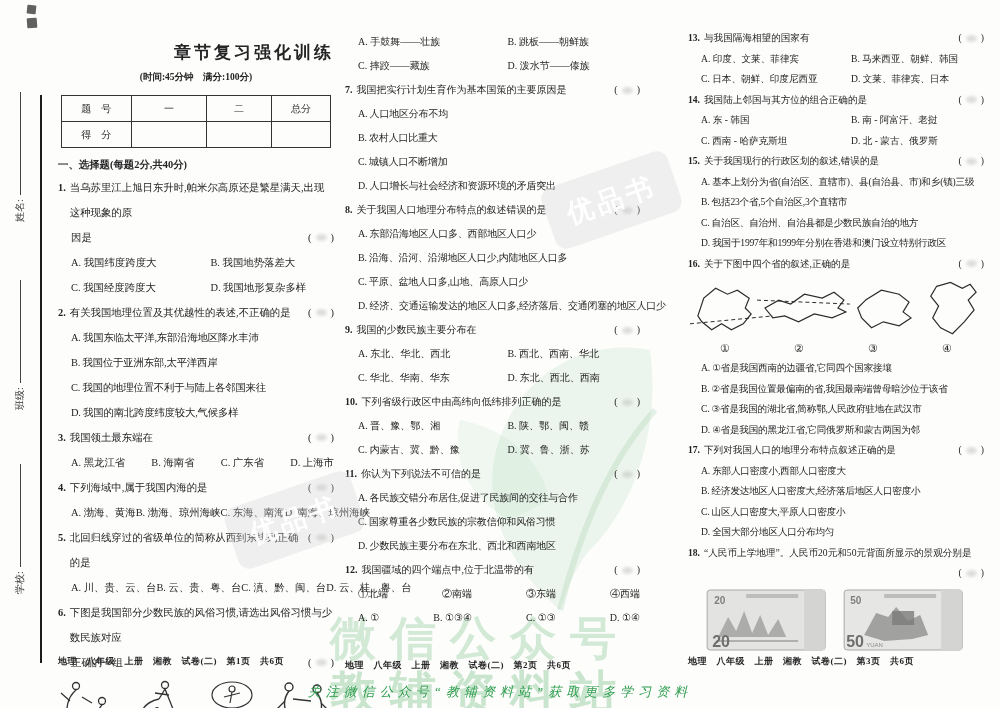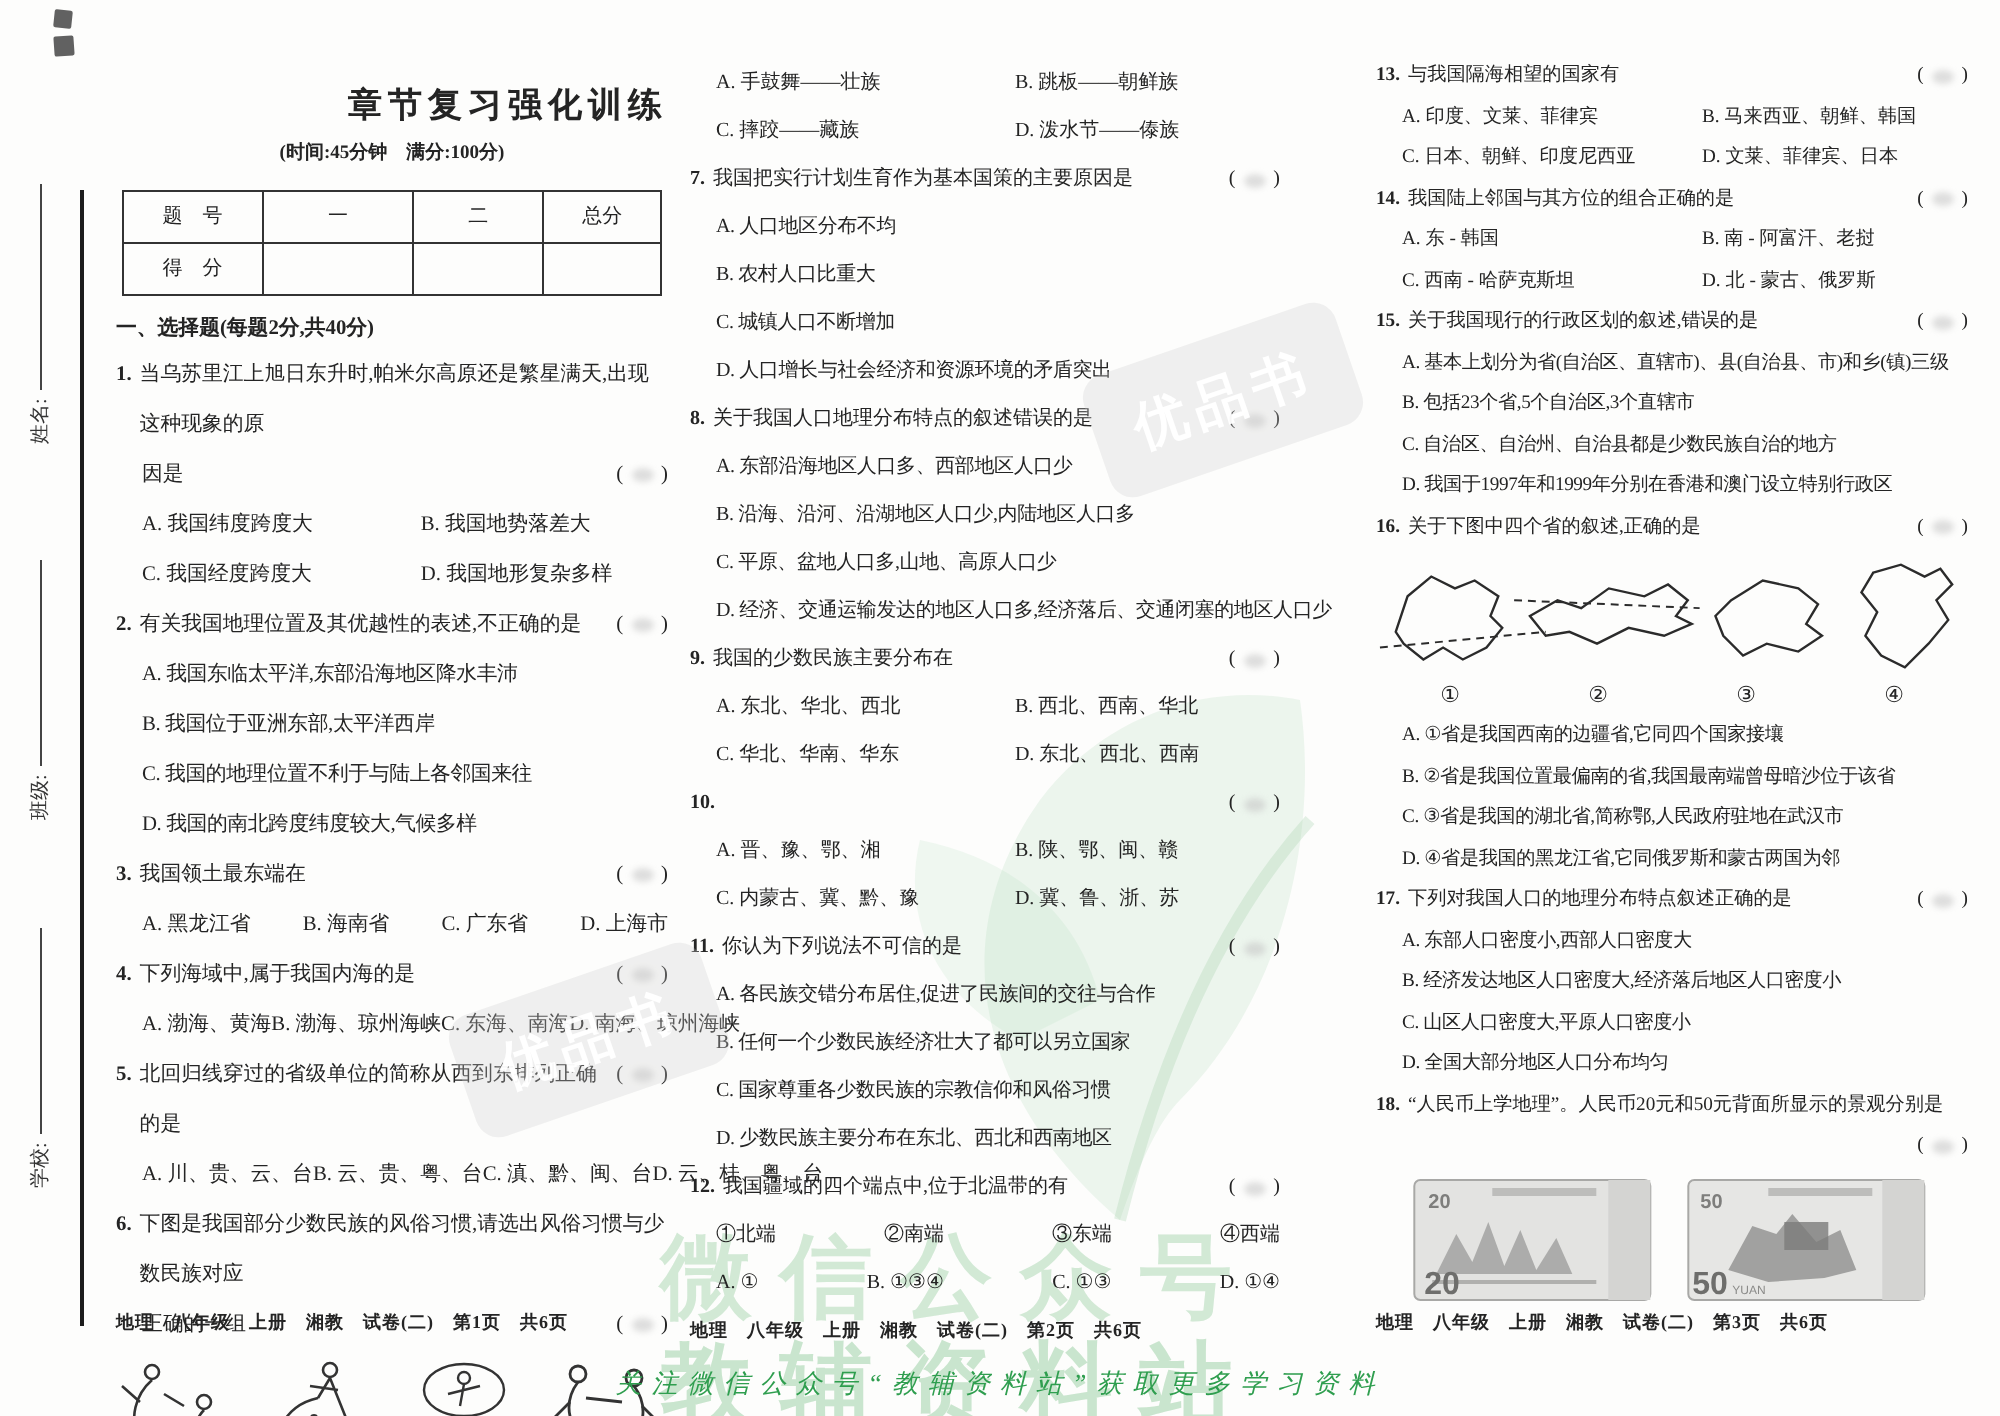--- a/index.html
+++ b/index.html
@@ -277,38 +277,38 @@
         <div class="opts2">
           <div class="opt">A. 东北、华北、西北</div>
           <div class="opt">B. 西北、西南、华北</div>
           <div class="opt">C. 华北、华南、华东</div>
           <div class="opt">D. 东北、西北、西南</div>
         </div>
       </div>
       <div class="question">
         <div class="q-line">
           <span class="qnum">10.</span>
+          <span class="qtext">下列省级行政区中由高纬向低纬排列正确的是</span>
           <span class="paren">(<span class="smudge"></span>)</span>
         </div>
         <div class="opts2">
           <div class="opt">A. 晋、豫、鄂、湘</div>
           <div class="opt">B. 陕、鄂、闽、赣</div>
           <div class="opt">C. 内蒙古、冀、黔、豫</div>
           <div class="opt">D. 冀、鲁、浙、苏</div>
         </div>
       </div>
       <div class="question">
         <div class="q-line">
           <span class="qnum">11.</span>
           <span class="qtext">你认为下列说法不可信的是</span>
           <span class="paren">(<span class="smudge"></span>)</span>
         </div>
         <div class="opts1">
           <div class="opt">A. 各民族交错分布居住,促进了民族间的交往与合作</div>
-          <div class="opt">B. 任何一个少数民族经济壮大了都可以另立国家</div>
           <div class="opt">C. 国家尊重各少数民族的宗教信仰和风俗习惯</div>
           <div class="opt">D. 少数民族主要分布在东北、西北和西南地区</div>
         </div>
       </div>
       <div class="question">
         <div class="q-line">
           <span class="qnum">12.</span>
           <span class="qtext">我国疆域的四个端点中,位于北温带的有</span>
           <span class="paren">(<span class="smudge"></span>)</span>
         </div>

